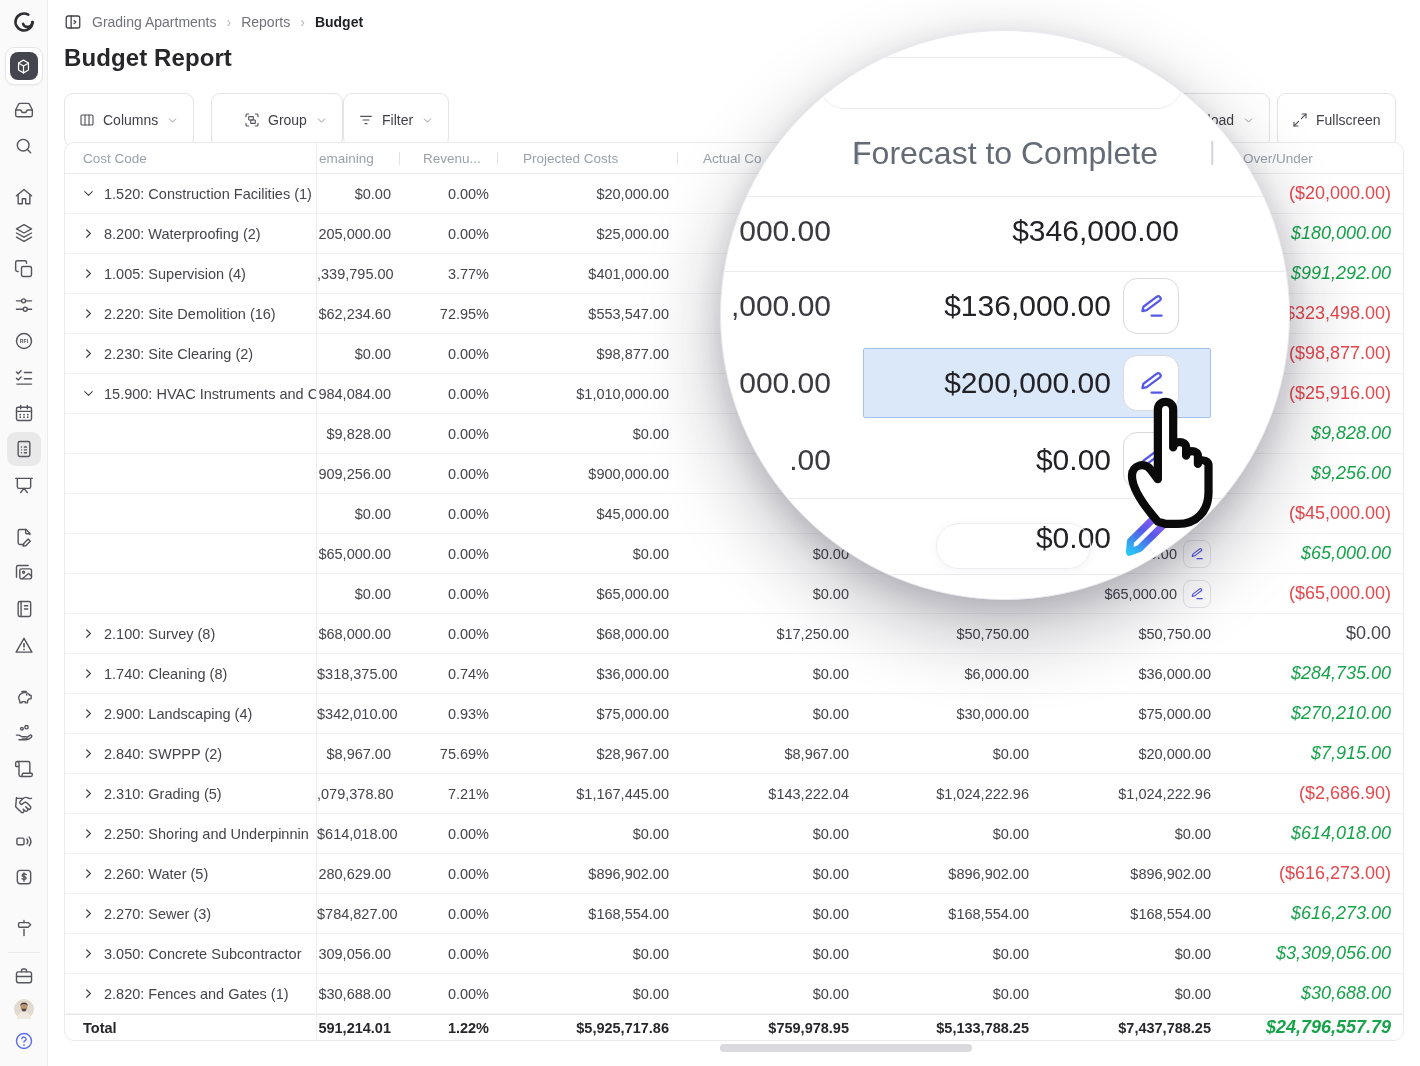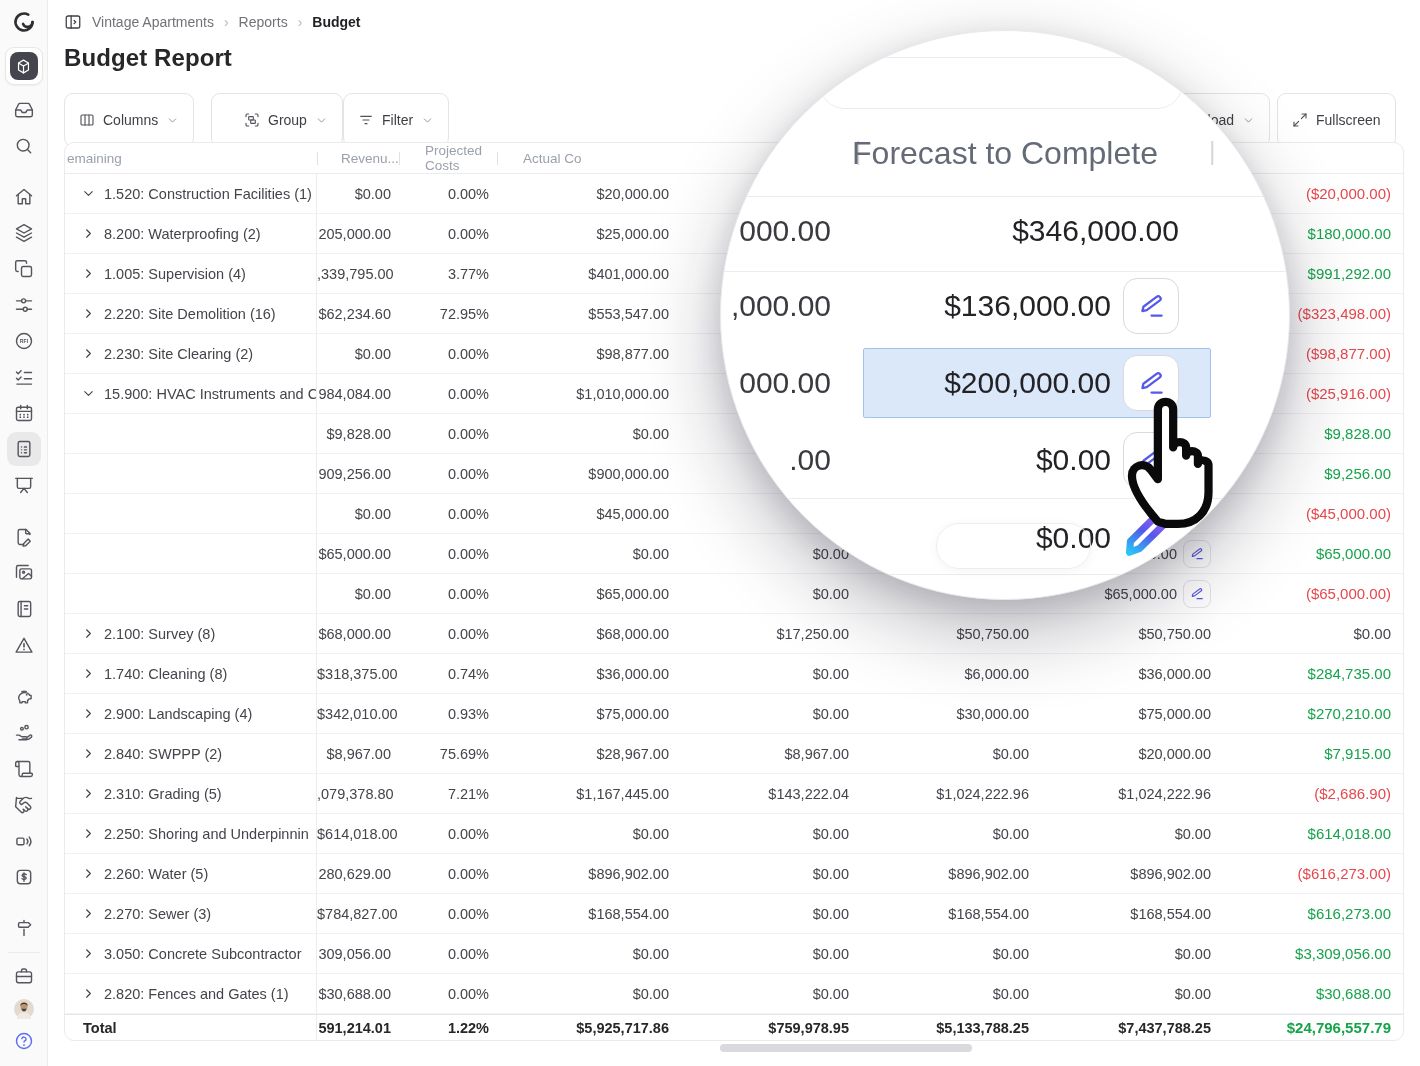--- a/index.html
+++ b/index.html
@@ -55,22 +55,22 @@
   .thead .hc1 { padding-left:2px; }
   .thead .hc2 { padding-left:24px; }
   .thead .sep::before { content:""; position:absolute; left:0; top:9px; height:13px;
     border-left:1px solid #e2e2e6; }
   .c-code { height:100%; display:flex; align-items:center; gap:7px; padding:0 8px 0 16px;
     border-right:1px solid #ececee; overflow:hidden; white-space:nowrap; }
   .c-code .chev { flex:0 0 16px; display:flex; color:#3f3f46; cursor:pointer; }
   .c-code .chev svg { width:15px; height:15px; }
   .c-code .nochev { flex:0 0 16px; }
   .num { text-align:right; padding-right:8px; white-space:nowrap; overflow:hidden; }
-  .c-ou { padding-right:14px; font-size:15px; }
-  .tone-green { color:#16a34a; }
+  .c-ou { padding-right:14px; font-size:18px; }
+  .tone-green { color:#16a34a;font-style:italic; }
   .tone-red { color:#e5484d; }
   .tone-dark { color:#44444b; }
   .c-est { display:flex; justify-content:flex-end; align-items:center; gap:6px; padding-right:6px; }
   .edit-btn { width:28px; height:28px; border-radius:8px; border:1px solid #e3e3e8;
     background:#fff; display:flex; align-items:center; justify-content:center;
     color:#5558e8; cursor:pointer; flex:0 0 28px; }
   .edit-btn svg { width:14px; height:14px; }
   .trow.total { height:26px; border-bottom:none; font-weight:700; color:#27272a;
     border-top:1px solid #e7e7ea; font-size:14.5px; }
   .trow.total .c-code { font-weight:700; padding-left:18px; }
@@ -350,21 +350,21 @@
     </aside>
 
   <div class="breadcrumb">
     <span class="bc-icon">
         <svg viewBox="0 0 24 24" fill="none" stroke="currentColor" stroke-width="1.7" stroke-linecap="round" stroke-linejoin="round">
           <rect x="3" y="4" width="18" height="16" rx="2.5"></rect>
           <path d="M9.5 4v16"></path>
           <path d="m13.5 10 2.2 2-2.2 2"></path>
         </svg>
       </span>
-    <span>Vintage Apartments</span>
+    <span>Grading Apartments</span>
     <span class="bc-sep">›</span>
     <span>Reports</span>
     <span class="bc-sep">›</span>
     <span class="bc-current">Budget</span>
   </div>
 
   <h1 class="page-title">Budget Report</h1>
 
   <button class="tbtn" style="left:64px;">
     <span>
@@ -426,20 +426,23 @@
           <path d="M9 21H3v-6"></path>
           <path d="m21 3-7 7"></path>
           <path d="m3 21 7-7"></path>
         </svg>
       </span>
     <span>Fullscreen</span>
   </button>
 
   <div class="table-card">
     <div class="trow thead" id="thead">
+        <div class="hc hc0" style="border-right: 1px solid rgb(236, 236, 238);">
+          <span>Cost Code</span>
+        </div>
         <div class="hc hc1">
           <span>emaining</span>
         </div>
         <div class="hc hc2 sep">
           <span>Revenu...</span>
         </div>
         <div class="hc hc3 sep">
           <span>Projected Costs</span>
         </div>
         <div class="hc hc4 sep">

